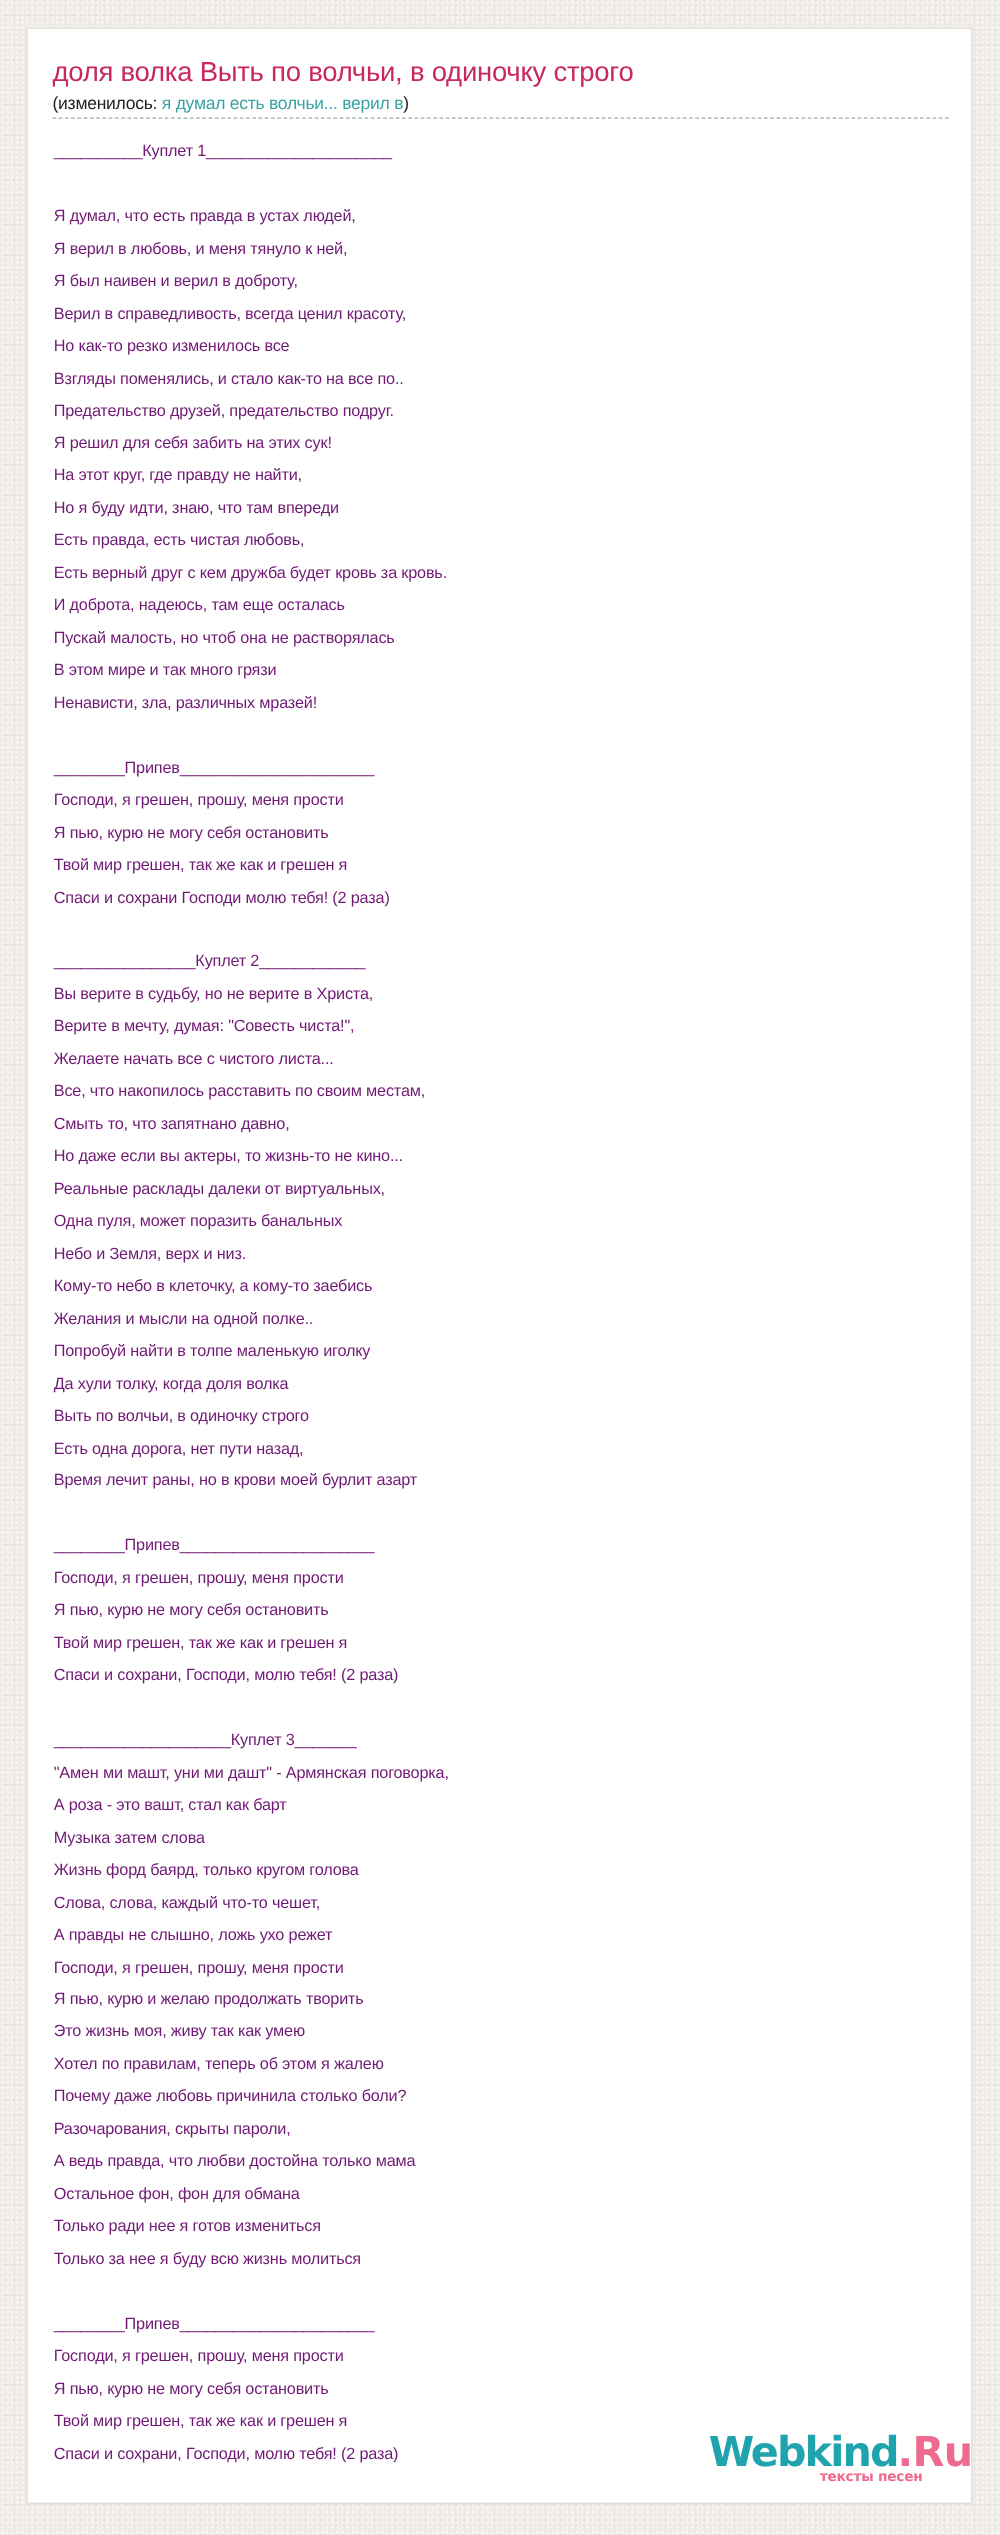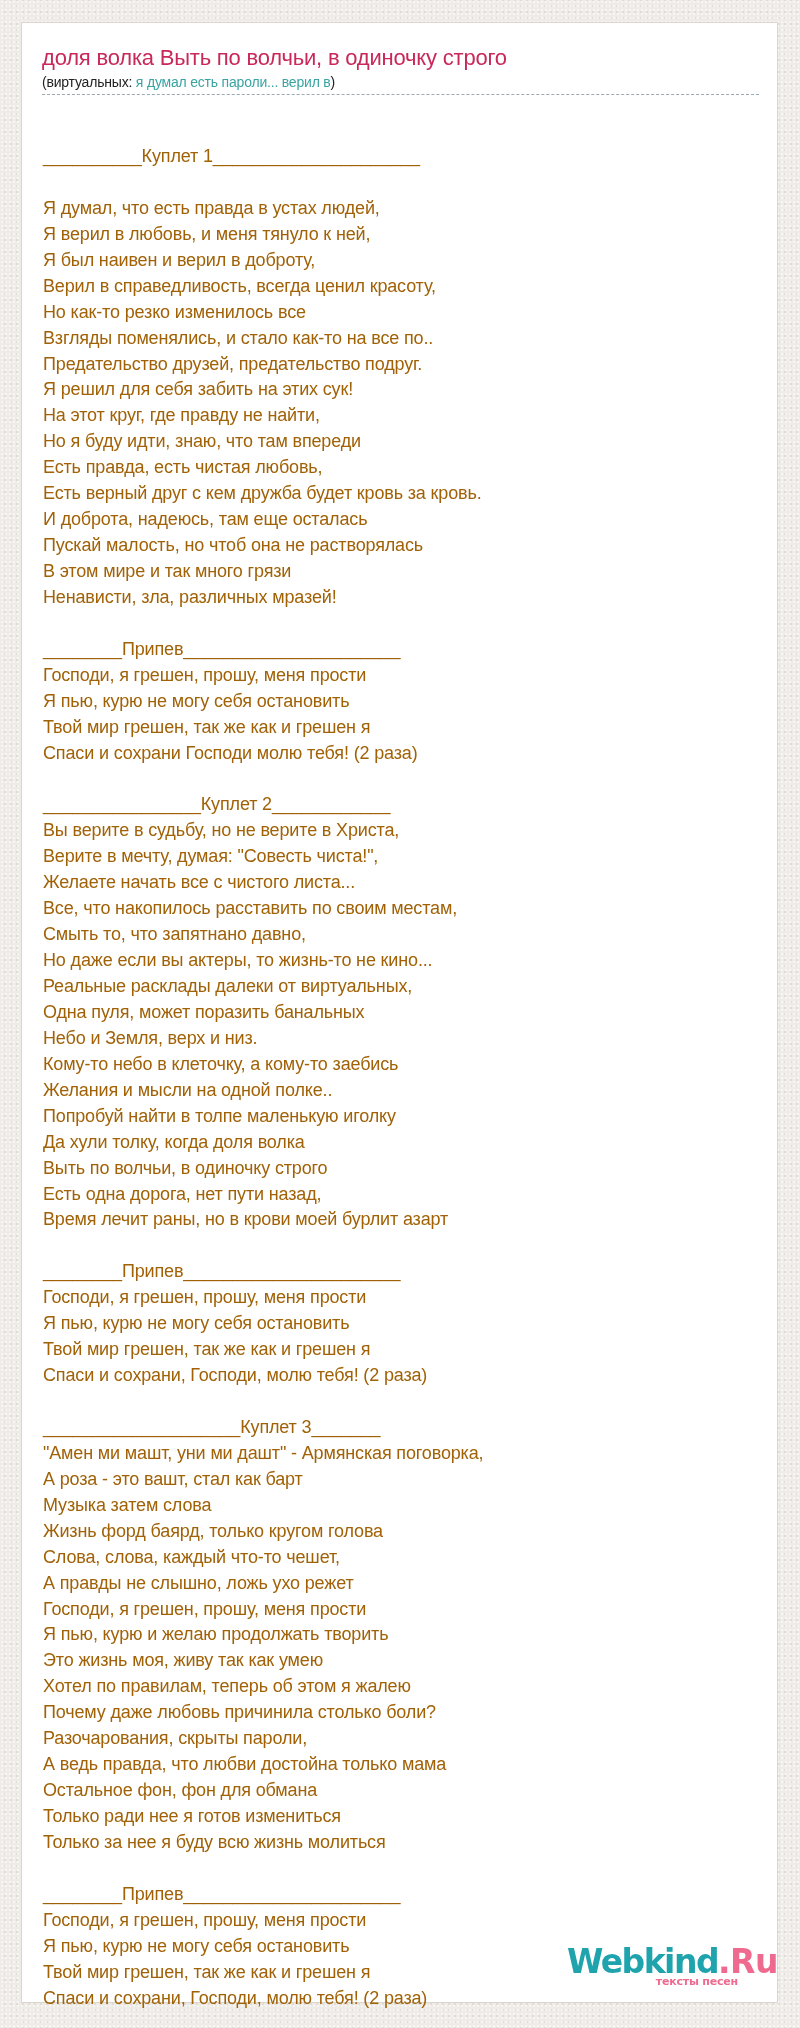--- a/index.html
+++ b/index.html
@@ -33,22 +33,22 @@
     font-size: 14px; line-height: 18px; color: #222;
     white-space: nowrap; letter-spacing: -0.2px;
   }
   .artist .link { color: #3aa3a3; text-decoration: none; }
   .divider {
     position: absolute; left: 20px; top: 71px; width: 717px;
     border-top: 1px dashed #9aaab5; height: 0;
   }
   .lyrics {
     position: absolute; left: 21px; top: 85px;
-    font-size: 18px; line-height: 25.94px; color: #a16207;
-    white-space: pre; letter-spacing: -0.15px; margin-top: 36px;
+    font-size: 13px; line-height: 25.94px; color: #701a75;
+    white-space: pre; letter-spacing: -0.15px;
   }
   .lyrics .line { display: block; height: 25.94px; }
   .logo {
     position: absolute; right: 22px; top: 1944px;
     width: 200px; height: 46px;
   }
   .logo .main {
     position: absolute; right: 0; top: 0;
     font-family: "DejaVu Sans", sans-serif; font-weight: bold;
     font-size: 33px; line-height: 36px; letter-spacing: -1.5px;
@@ -60,21 +60,21 @@
     font-family: "DejaVu Sans", sans-serif; font-weight: bold;
     font-size: 11px; line-height: 12px; color: #ef6a8f;
     white-space: nowrap; letter-spacing: -0.2px; text-align: center;
   }
 </style>
 </head>
 <body>
 
 <div class="card">
   <h1 class="title">доля волка Выть по волчьи, в одиночку строго</h1>
-  <div class="artist"><span>(виртуальных: </span><a class="link" href="#">я думал есть пароли... верил в</a><span>)</span></div>
+  <div class="artist"><span>(изменилось: </span><a class="link" href="#">я думал есть волчьи... верил в</a><span>)</span></div>
   <div class="divider"></div>
   <div class="lyrics" id="lyrics"><span class="line">__________Куплет 1_____________________</span><span class="line"></span><span class="line">Я думал, что есть правда в устах людей,</span><span class="line">Я верил в любовь, и меня тянуло к ней,</span><span class="line">Я был наивен и верил в доброту,</span><span class="line">Верил в справедливость, всегда ценил красоту,</span><span class="line">Но как-то резко изменилось все</span><span class="line">Взгляды поменялись, и стало как-то на все по..</span><span class="line">Предательство друзей, предательство подруг.</span><span class="line">Я решил для себя забить на этих сук!</span><span class="line">На этот круг, где правду не найти,</span><span class="line">Но я буду идти, знаю, что там впереди</span><span class="line">Есть правда, есть чистая любовь,</span><span class="line">Есть верный друг с кем дружба будет кровь за кровь.</span><span class="line">И доброта, надеюсь, там еще осталась</span><span class="line">Пускай малость, но чтоб она не растворялась</span><span class="line">В этом мире и так много грязи</span><span class="line">Ненависти, зла, различных мразей!</span><span class="line"></span><span class="line">________Припев______________________</span><span class="line">Господи, я грешен, прошу, меня прости</span><span class="line">Я пью, курю не могу себя остановить</span><span class="line">Твой мир грешен, так же как и грешен я</span><span class="line">Спаси и сохрани Господи молю тебя! (2 раза)</span><span class="line"></span><span class="line">________________Куплет 2____________</span><span class="line">Вы верите в судьбу, но не верите в Христа,</span><span class="line">Верите в мечту, думая: "Совесть чиста!",</span><span class="line">Желаете начать все с чистого листа...</span><span class="line">Все, что накопилось расставить по своим местам,</span><span class="line">Смыть то, что запятнано давно,</span><span class="line">Но даже если вы актеры, то жизнь-то не кино...</span><span class="line">Реальные расклады далеки от виртуальных,</span><span class="line">Одна пуля, может поразить банальных</span><span class="line">Небо и Земля, верх и низ.</span><span class="line">Кому-то небо в клеточку, а кому-то заебись</span><span class="line">Желания и мысли на одной полке..</span><span class="line">Попробуй найти в толпе маленькую иголку</span><span class="line">Да хули толку, когда доля волка</span><span class="line">Выть по волчьи, в одиночку строго</span><span class="line">Есть одна дорога, нет пути назад,</span><span class="line">Время лечит раны, но в крови моей бурлит азарт</span><span class="line"></span><span class="line">________Припев______________________</span><span class="line">Господи, я грешен, прошу, меня прости</span><span class="line">Я пью, курю не могу себя остановить</span><span class="line">Твой мир грешен, так же как и грешен я</span><span class="line">Спаси и сохрани, Господи, молю тебя! (2 раза)</span><span class="line"></span><span class="line">____________________Куплет 3_______</span><span class="line">"Амен ми машт, уни ми дашт" - Армянская поговорка,</span><span class="line">А роза - это вашт, стал как барт</span><span class="line">Музыка затем слова</span><span class="line">Жизнь форд баярд, только кругом голова</span><span class="line">Слова, слова, каждый что-то чешет,</span><span class="line">А правды не слышно, ложь ухо режет</span><span class="line">Господи, я грешен, прошу, меня прости</span><span class="line">Я пью, курю и желаю продолжать творить</span><span class="line">Это жизнь моя, живу так как умею</span><span class="line">Хотел по правилам, теперь об этом я жалею</span><span class="line">Почему даже любовь причинила столько боли?</span><span class="line">Разочарования, скрыты пароли,</span><span class="line">А ведь правда, что любви достойна только мама</span><span class="line">Остальное фон, фон для обмана</span><span class="line">Только ради нее я готов измениться</span><span class="line">Только за нее я буду всю жизнь молиться</span><span class="line"></span><span class="line">________Припев______________________</span><span class="line">Господи, я грешен, прошу, меня прости</span><span class="line">Я пью, курю не могу себя остановить</span><span class="line">Твой мир грешен, так же как и грешен я</span><span class="line">Спаси и сохрани, Господи, молю тебя! (2 раза)</span></div>
 </div>
 
 <div class="logo">
   <div class="main"><span>Webkind</span><span class="tld">.Ru</span></div>
   <div class="sub">тексты песен</div>
 </div>
 
 </body></html>

